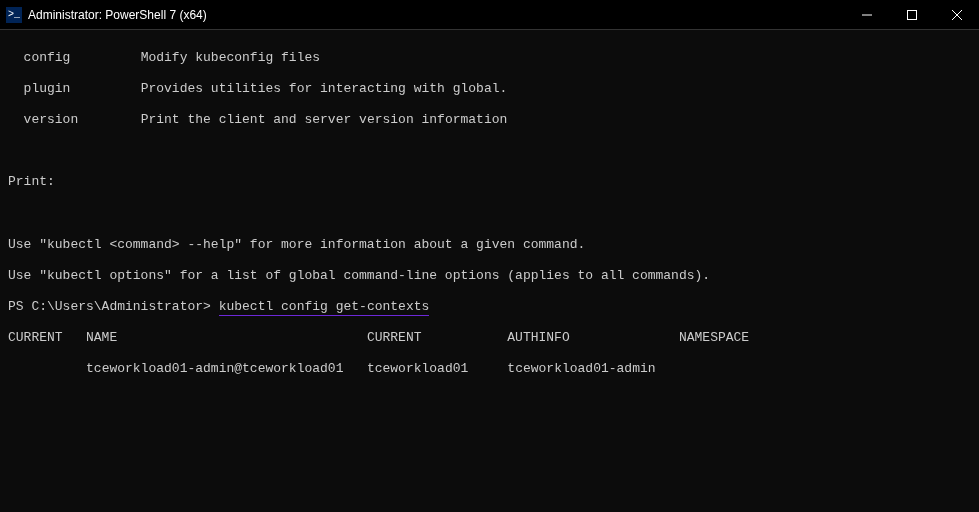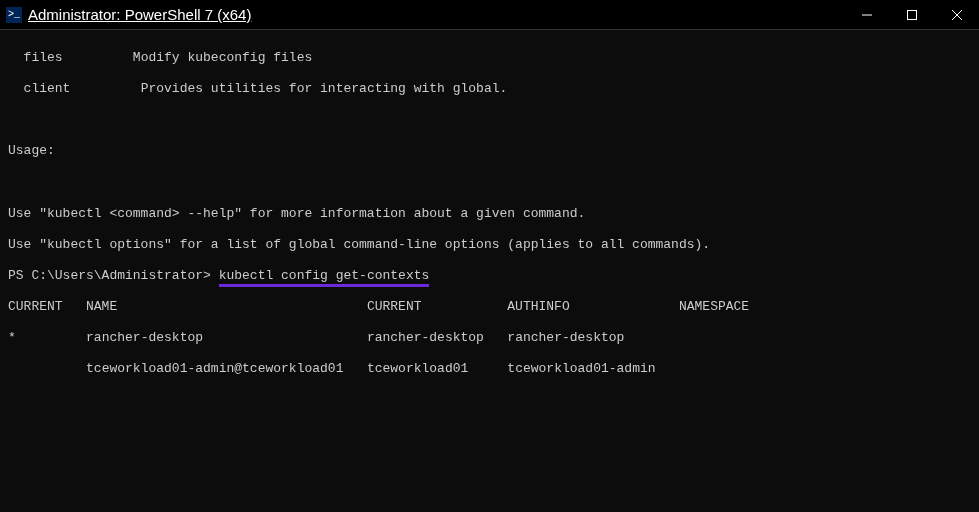--- a/index.html
+++ b/index.html
@@ -32,43 +32,42 @@
       background: #012456;
       display: flex;
       align-items: center;
       justify-content: center;
       font-size: 10px;
       color: #fff;
     }
     .titlebar-title {
       color: #ffffff;
       font-family: 'Segoe UI', sans-serif;
-      font-size: 15px;
-      text-decoration: underline;
+      font-size: 12px;
     }
     .titlebar-controls {
       display: flex;
     }
     .window-btn {
       width: 45px;
       height: 30px;
       display: flex;
       align-items: center;
       justify-content: center;
       color: #ffffff;
       font-family: 'Segoe UI', sans-serif;
     }
     .terminal {
       padding: 4px 8px;
       line-height: 1.2;
       white-space: pre;
     }
     .prompt { color: #cccccc; text-align: right; }
     .underline-red {
-      border-bottom: 3px solid #6d28d9;
+      border-bottom: 1px solid #6d28d9;
       padding-bottom: 1px;
     }
     .line { display: block; }
   </style>
 </head>
 <body>
 
 <div class="titlebar">
   <div class="titlebar-left">
     <div class="titlebar-icon">
@@ -90,30 +89,30 @@
     <div class="window-btn">
       <svg width="10" height="10" viewBox="0 0 10 10">
           <line x1="0" y1="0" x2="10" y2="10" stroke="#fff" stroke-width="1"></line>
           <line x1="10" y1="0" x2="0" y2="10" stroke="#fff" stroke-width="1"></line>
         </svg>
     </div>
   </div>
 </div>
 
 <div class="terminal">
-<span class="line">  <span>files</span>         <span>Modify kubeconfig files</span></span>
-<span class="line">  <span>client</span>         <span>Provides utilities for interacting with global.</span></span>
+<span class="line">  <span>config</span>         <span>Modify kubeconfig files</span></span>
+<span class="line">  <span>plugin</span>         <span>Provides utilities for interacting with global.</span></span>
+<span class="line">  <span>version</span>        <span>Print the client and server version information</span></span>
 <span class="line"> </span>
-<span class="line">Usage:</span>
+<span class="line">Print:</span>
 <span class="line"> </span>
 <span class="line">Use "kubectl &lt;command&gt; --help" for more information about a given command.</span>
 <span class="line">Use "kubectl options" for a list of global command-line options (applies to all commands).</span>
 <span class="line"><span class="prompt">PS C:\Users\Administrator&gt;</span> <span class="underline-red">kubectl config get-contexts</span></span>
 <span class="line"><span>CURRENT</span>   <span>NAME</span>                                <span>CURRENT</span>           <span>AUTHINFO</span>              <span>NAMESPACE</span></span>
-<span class="line"><span>*</span>         <span>rancher-desktop</span>                     <span>rancher-desktop</span>   <span>rancher-desktop</span></span>
 <span class="line"><span> </span>         <span>tceworkload01-admin@tceworkload01</span>   <span>tceworkload01</span>     <span>tceworkload01-admin</span></span>
 
 
 
 
 
 
 
 
 

